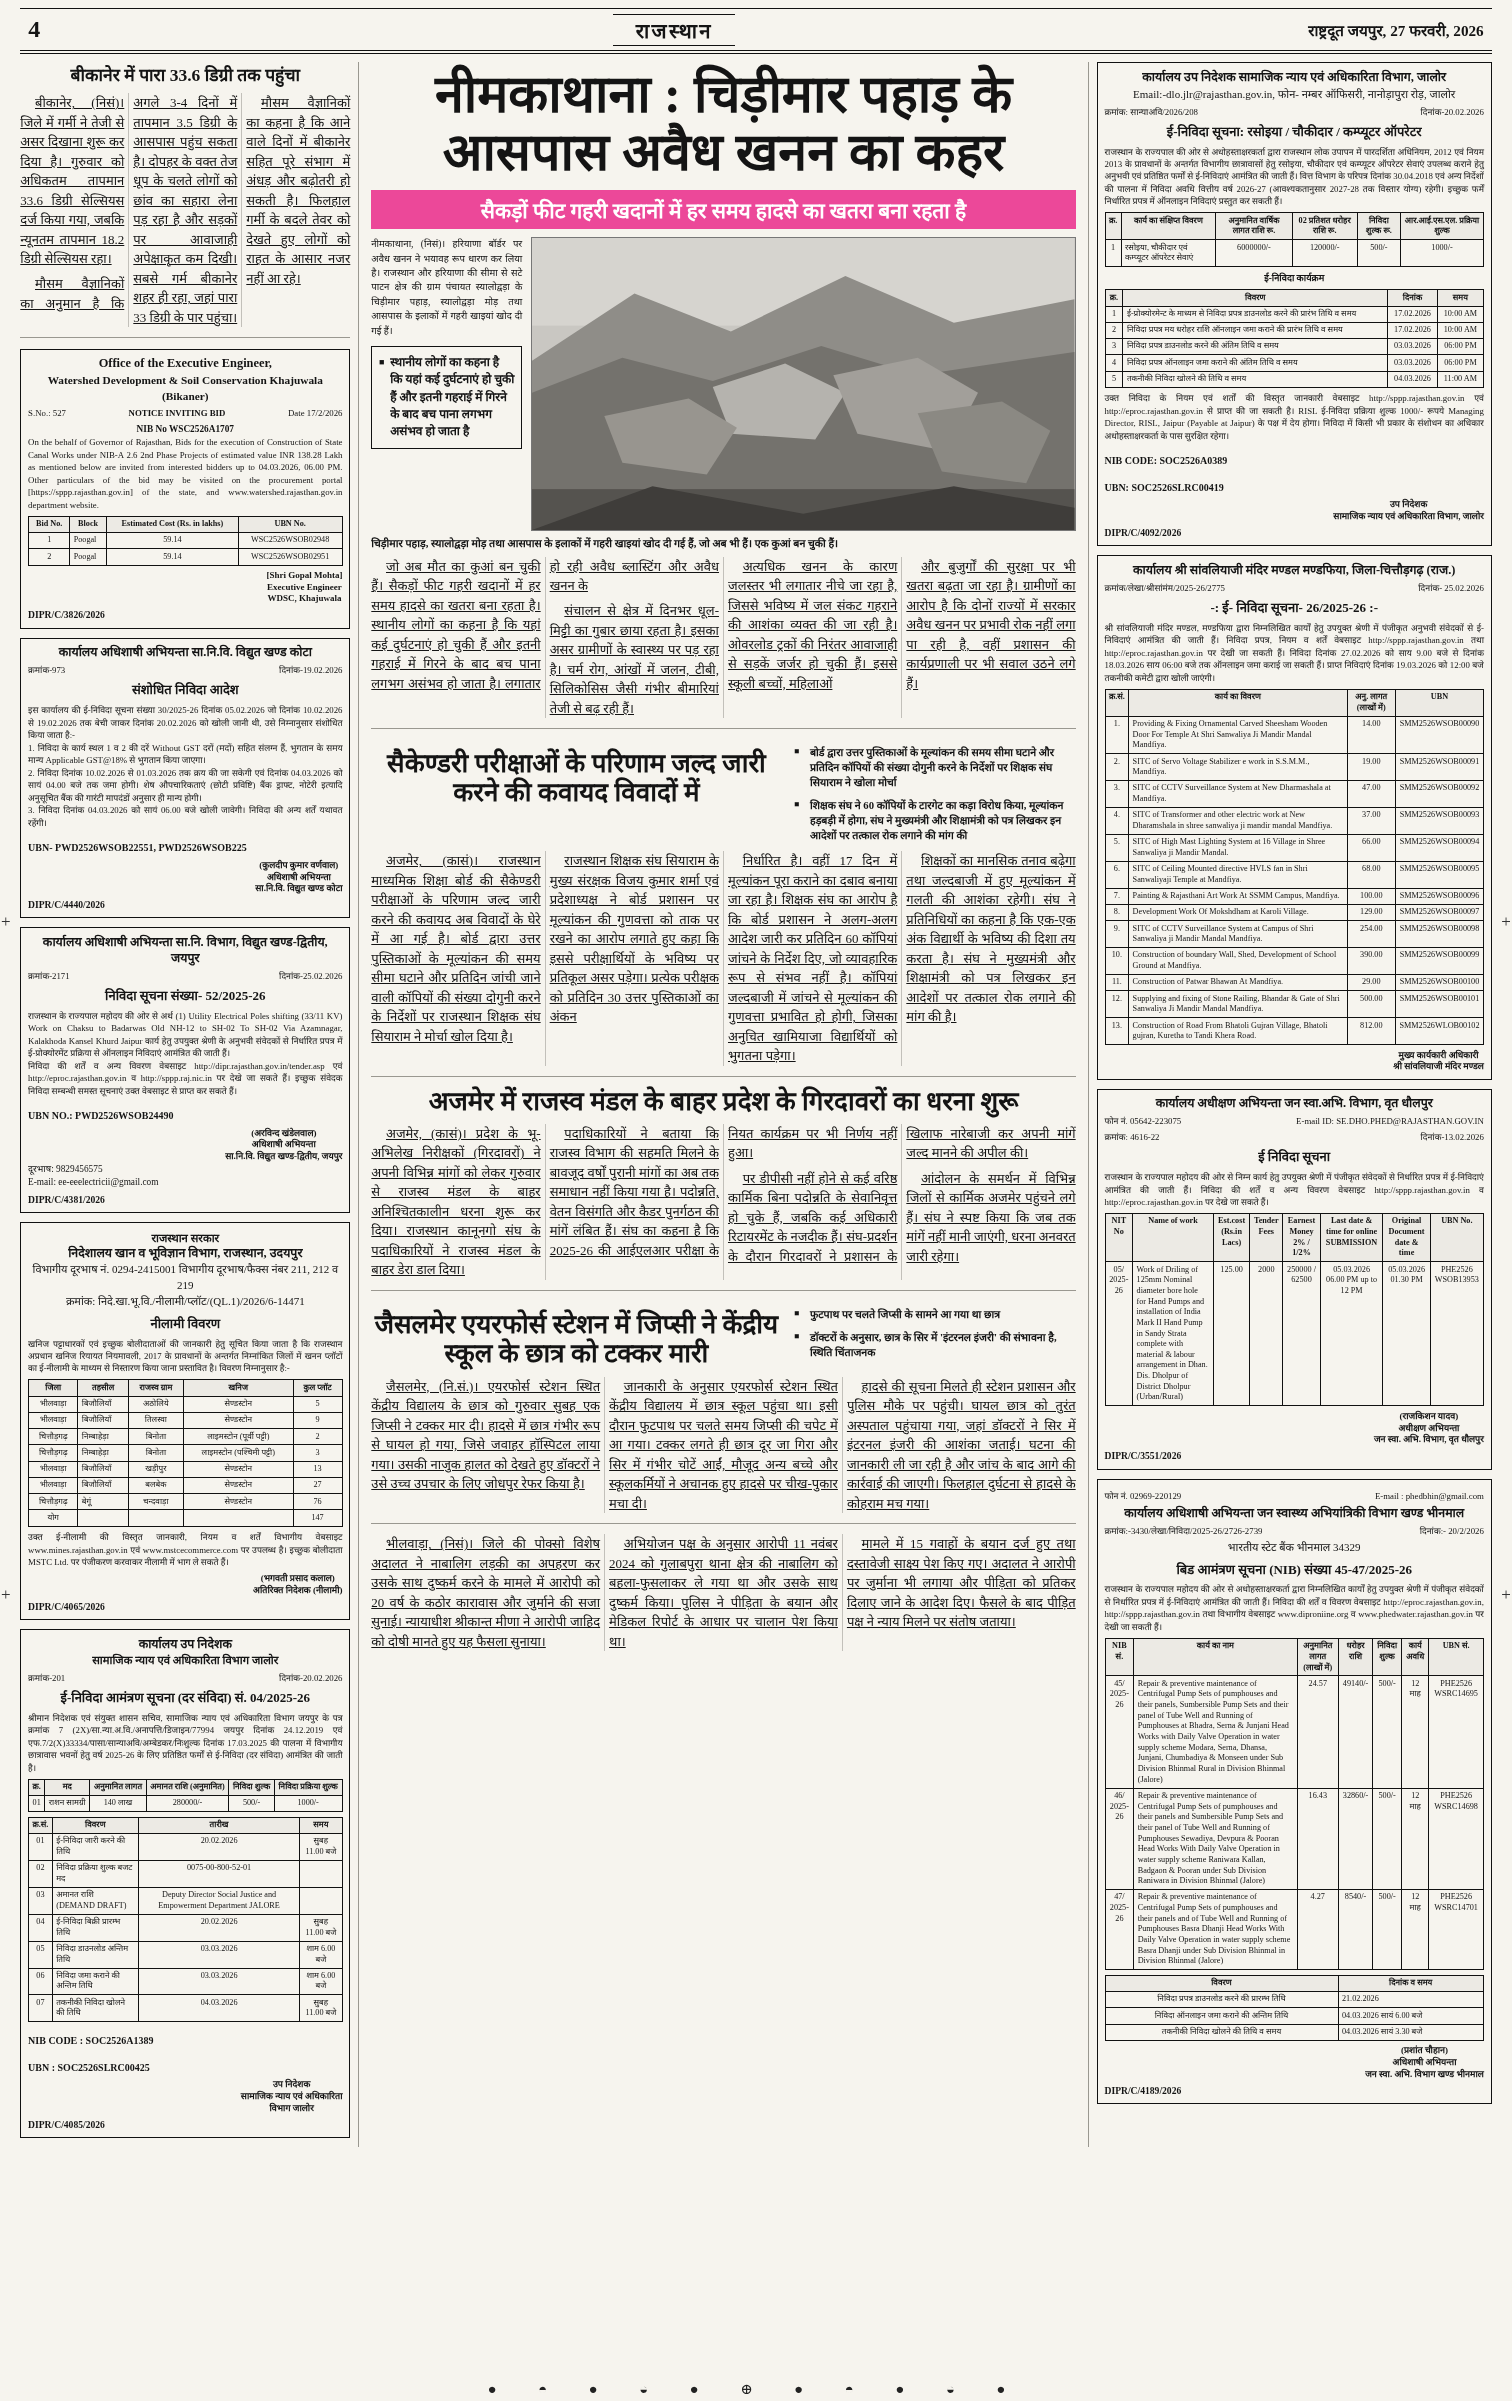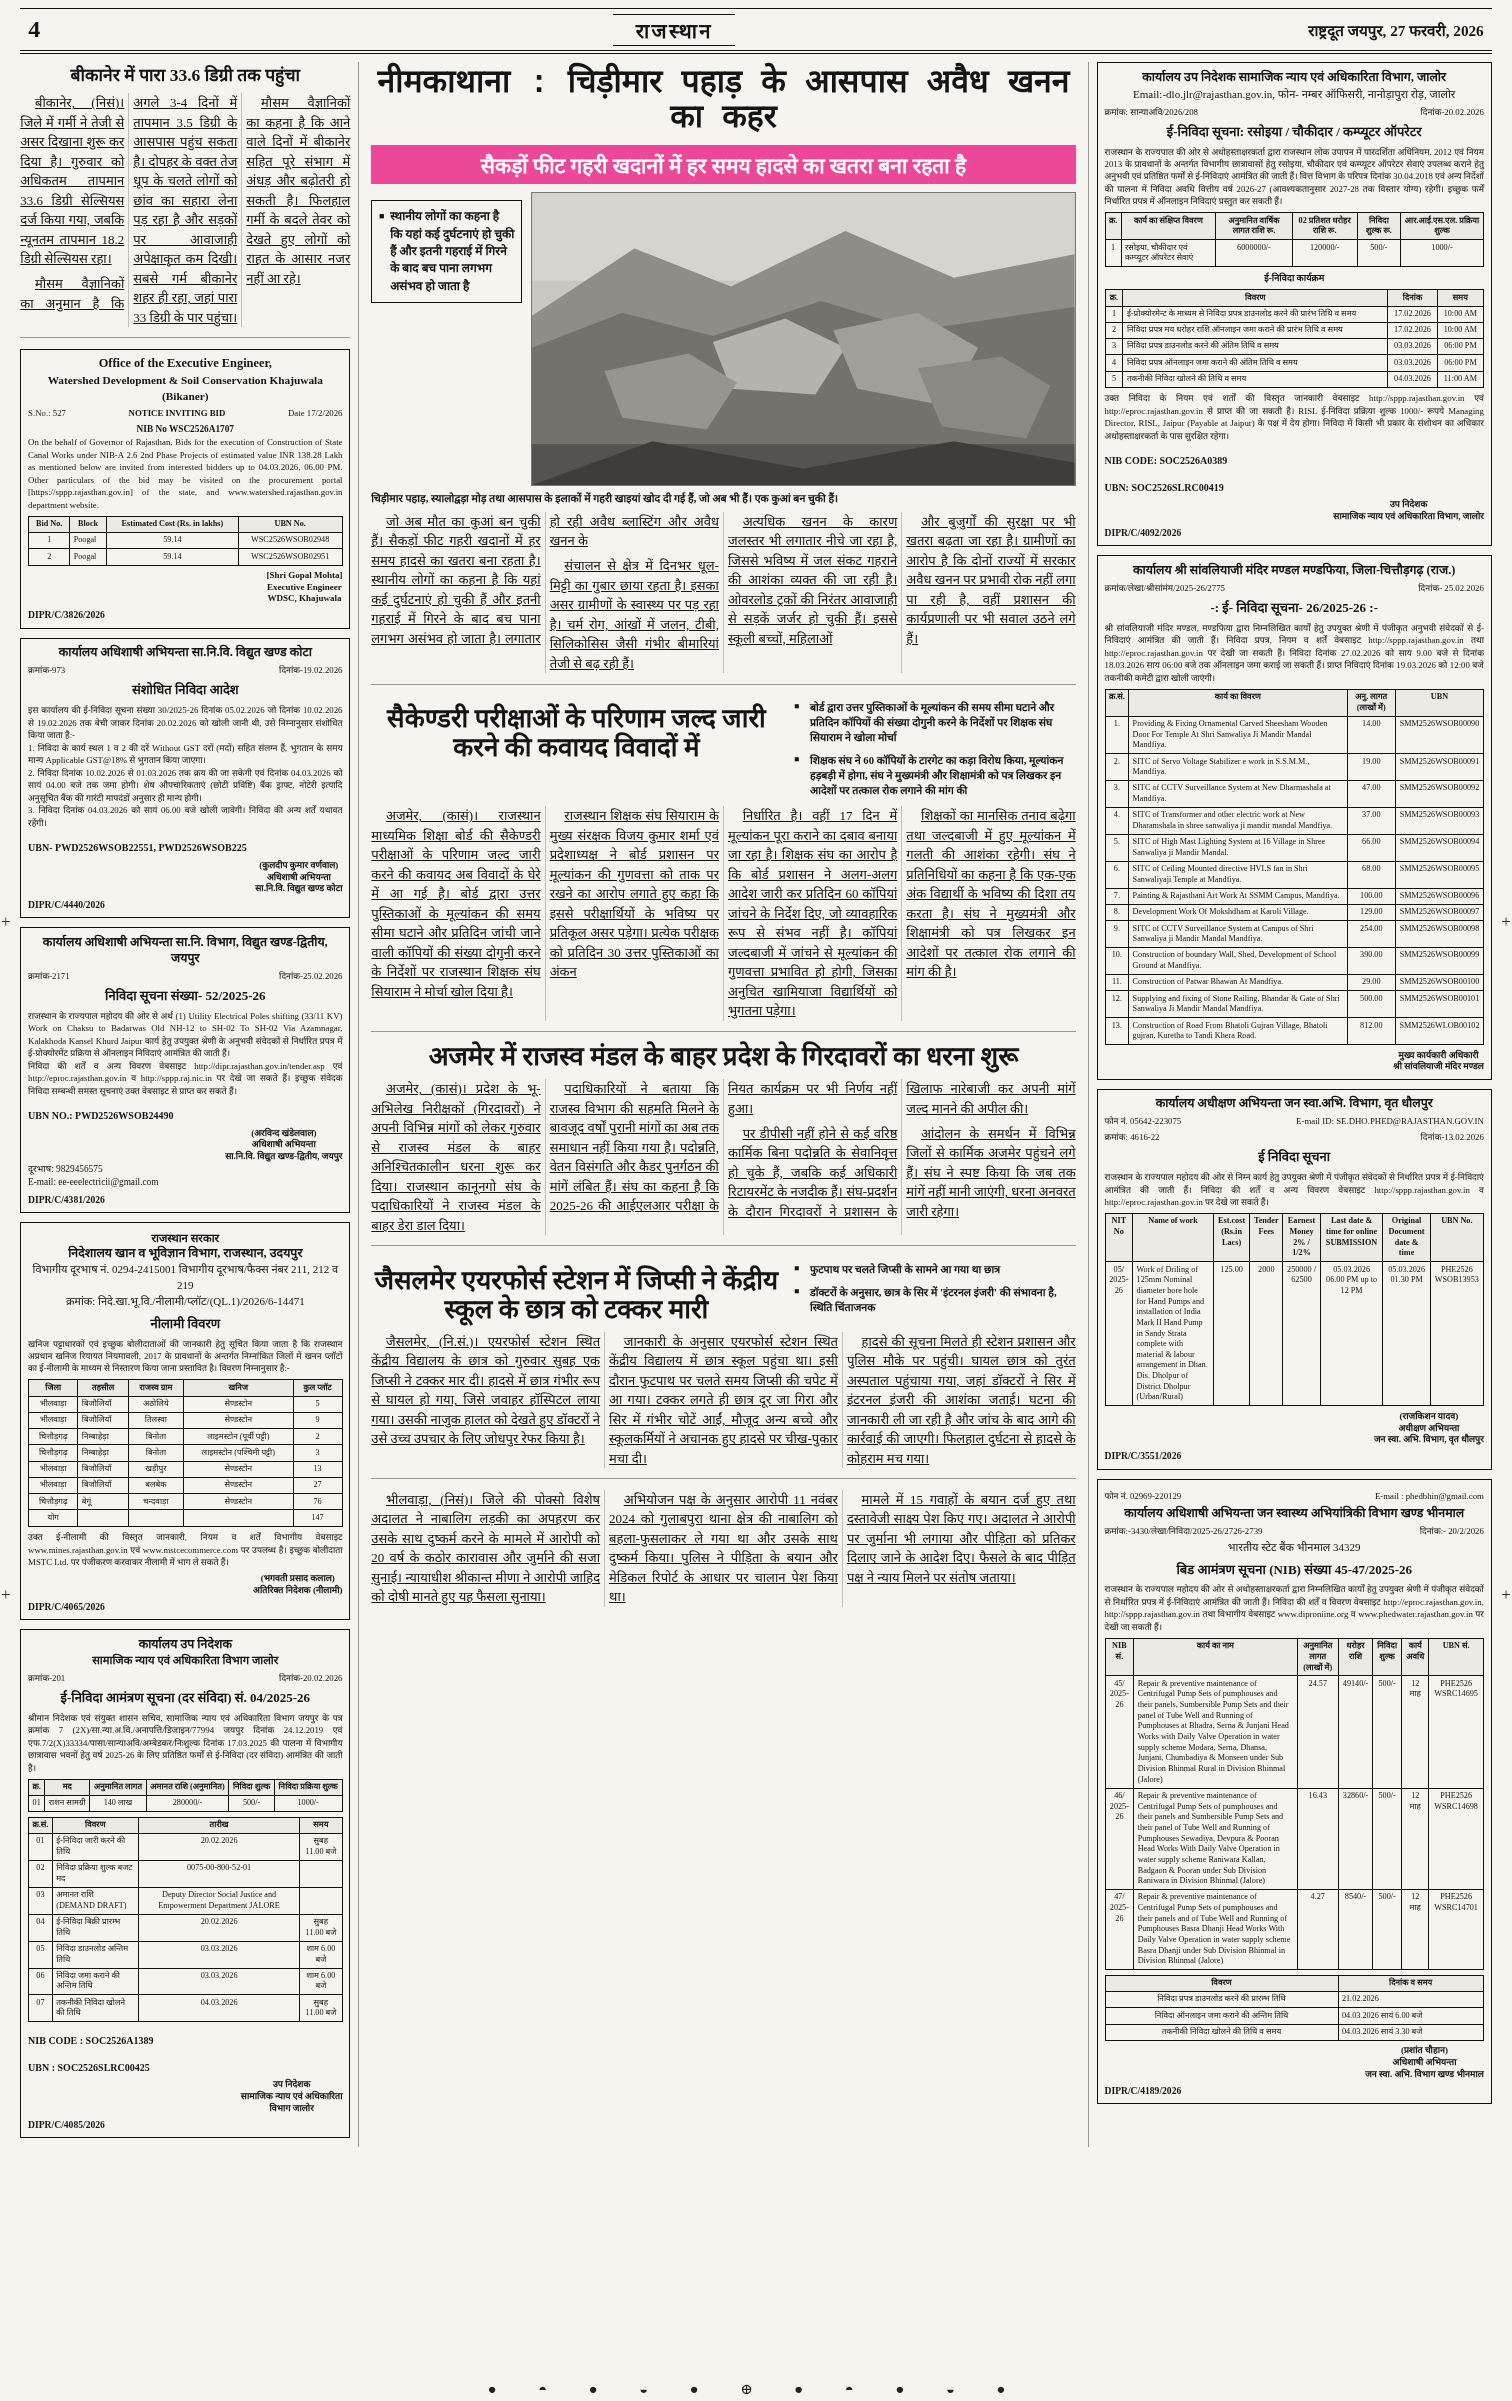--- a/index.html
+++ b/index.html
@@ -15,21 +15,21 @@
   .section-name { font-size:20.3px; font-weight:bold; letter-spacing:2.3px; border-top:1.1px solid #111; border-bottom:1.1px solid #111; padding:1.1px 22.6px; }
   .edition { font-size:15.2px; font-weight:bold; }
 
   
   .content { display:grid; grid-template-columns:339px 1fr 404px; column-gap:12px; }
   .col-left  { border-right:0.6px solid #9a9890; padding-right:8px; }
   .col-right { border-left:0.6px solid #9a9890; padding-left:8px; }
 
   
   .art-head { font-weight:bold; text-align:center; line-height:1.12; margin:3.4px 0 8px; }
-  .h-xl { font-size:32px;font-family:Liberation Mono, monospace; }
+  .h-xl { font-size:52px; }
   .h-lg { font-size:26px; }
   .h-sm { font-size:17.5px; } .cols-3 { column-count:3; } .cols-4 { column-count:4; }
   .cols-2,.cols-3,.cols-4 { column-gap:9px; column-rule:0.6px solid #c2c0ba; text-align:justify; }
   .body-txt p { font-size:13px; line-height:1.5; margin-bottom:5.6px; text-indent:14.7px;text-decoration:underline; }
   .rule { border-bottom:0.6px solid #9a9890; margin:10.2px 0; }
 
   
   .lead-sub { background:#ec4899; color:#fff; font-size:21px; font-weight:bold; text-align:center; padding:5.6px 8px; margin-bottom:8px; }
   .lead-top { display:flex; gap:9px; }
   .lead-intro { width:151px; flex:0 0 151px; }
@@ -373,20 +373,21 @@
       </section>
     </div>
 
     <div class="col-center">
 
       <section>
         <h1 class="art-head h-xl">नीमकाथाना : चिड़ीमार पहाड़ के आसपास अवैध खनन का कहर</h1>
         <div class="lead-sub">सैकड़ों फीट गहरी खदानों में हर समय हादसे का खतरा बना रहता है</div>
         <div class="lead-top">
           <div class="lead-intro">
+            <p>नीमकाथाना, (निसं)। हरियाणा बॉर्डर पर अवैध खनन ने भयावह रूप धारण कर लिया है। राजस्थान और हरियाणा की सीमा से सटे पाटन क्षेत्र की ग्राम पंचायत स्यालोद्वड़ा के चिड़ीमार पहाड़, स्यालोद्वड़ा मोड़ तथा आसपास के इलाकों में गहरी खाइयां खोद दी गई हैं।</p>
             <div class="pullquote">
               <span class="sq">■</span>
               <span>स्थानीय लोगों का कहना है कि यहां कई दुर्घटनाएं हो चुकी हैं और इतनी गहराई में गिरने के बाद बच पाना लगभग असंभव हो जाता है</span>
             </div>
           </div>
           <figure class="lead-photo">
             <svg viewBox="0 0 900 500" preserveAspectRatio="none">
               <rect width="900" height="500" fill="#c9c7c2"></rect>
               <rect width="900" height="150" fill="#d6d4cf"></rect>
               <polygon points="0,210 170,95 330,160 520,65 700,145 900,105 900,500 0,500" fill="#8f8d88"></polygon>

